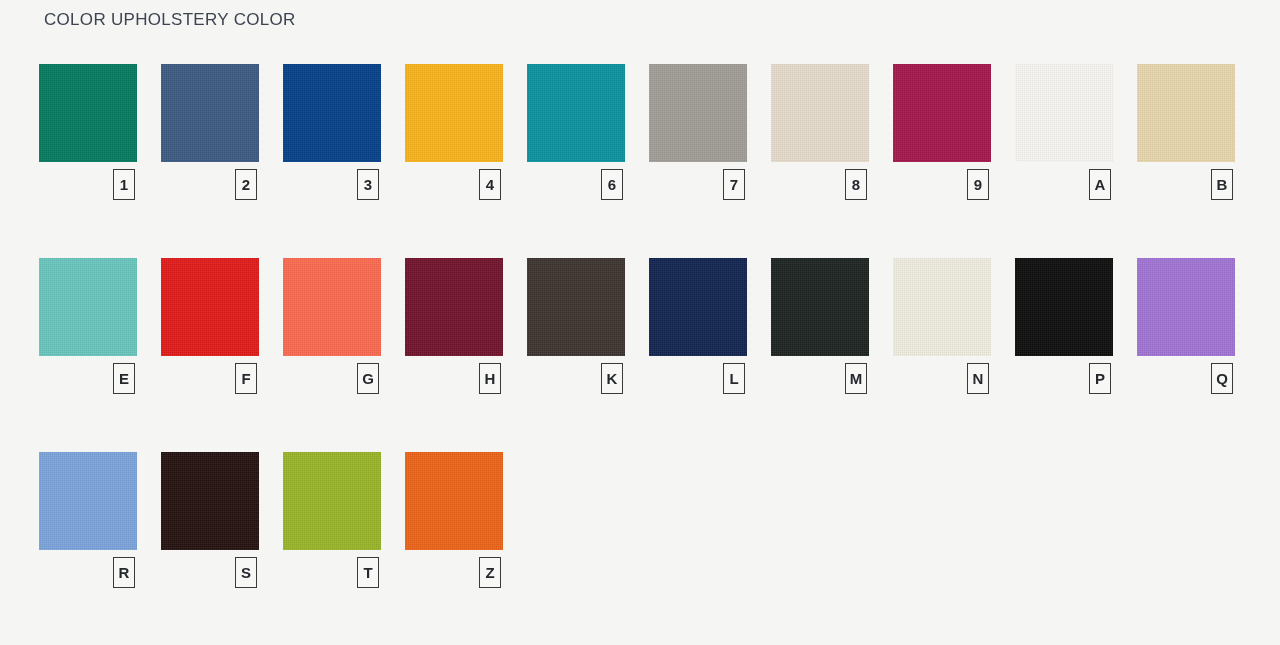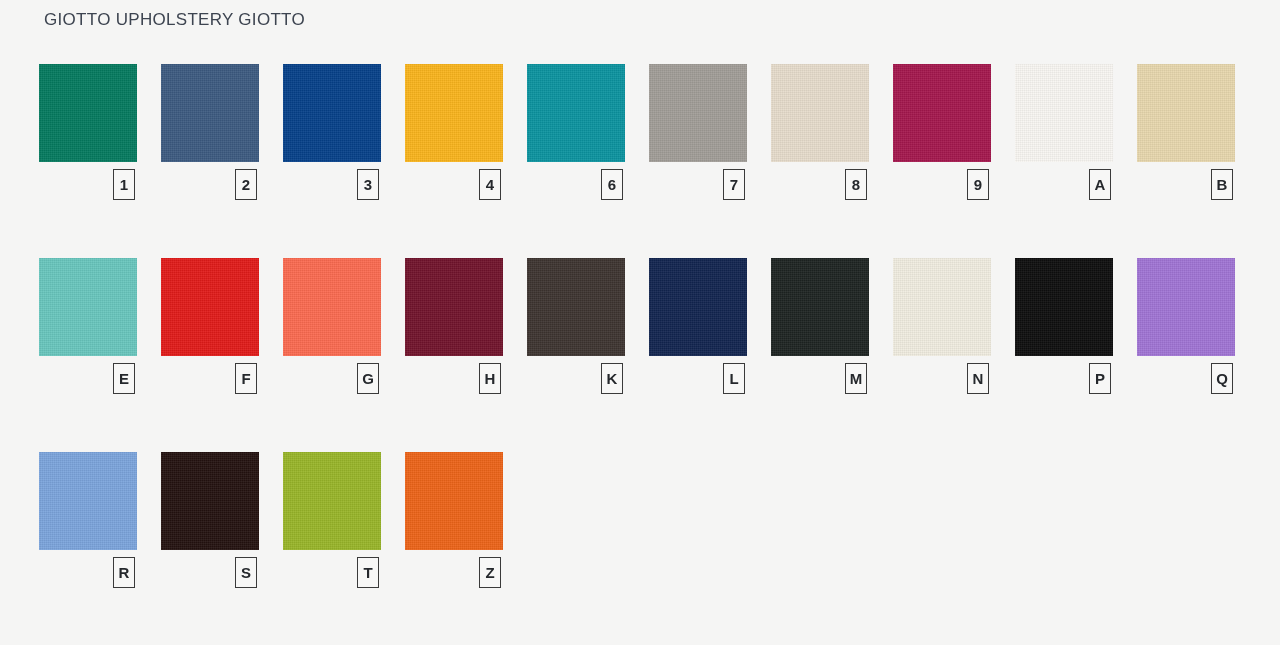--- a/index.html
+++ b/index.html
@@ -73,21 +73,21 @@
     font-size: 15px;
     font-weight: 700;
     color: #25282c;
     line-height: 1;
     font-family: "Liberation Sans", sans-serif;
   }
 </style>
 </head>
 <body style="background: rgb(245, 245, 244);">
 
-<div id="page-title">GIOTTO UPHOLSTERY GIOTTO</div>
+<div id="page-title">COLOR UPHOLSTERY COLOR</div>
 
 <div class="swatch-grid" id="swatch-grid">
     <div class="swatch-row">
       <div class="swatch-cell" style="left: 0px;">
         <div class="swatch-chip" style="background: rgb(4, 122, 94);"></div>
         <div class="swatch-label-box" style="border-color: rgb(58, 58, 58);">
           <span class="swatch-label-text" style="color: rgb(37, 40, 44);">1</span>
         </div>
       </div>
       <div class="swatch-cell" style="left: 122px;">

